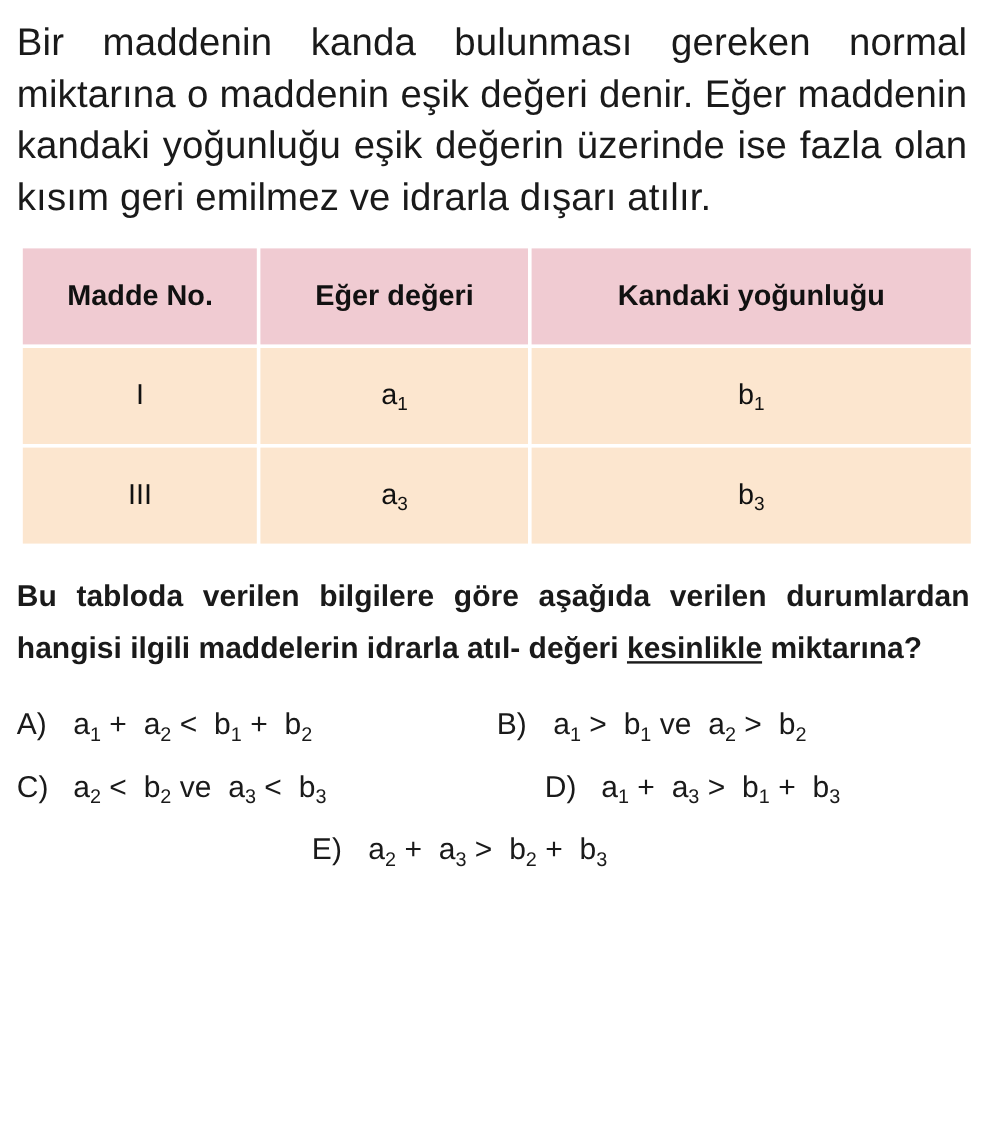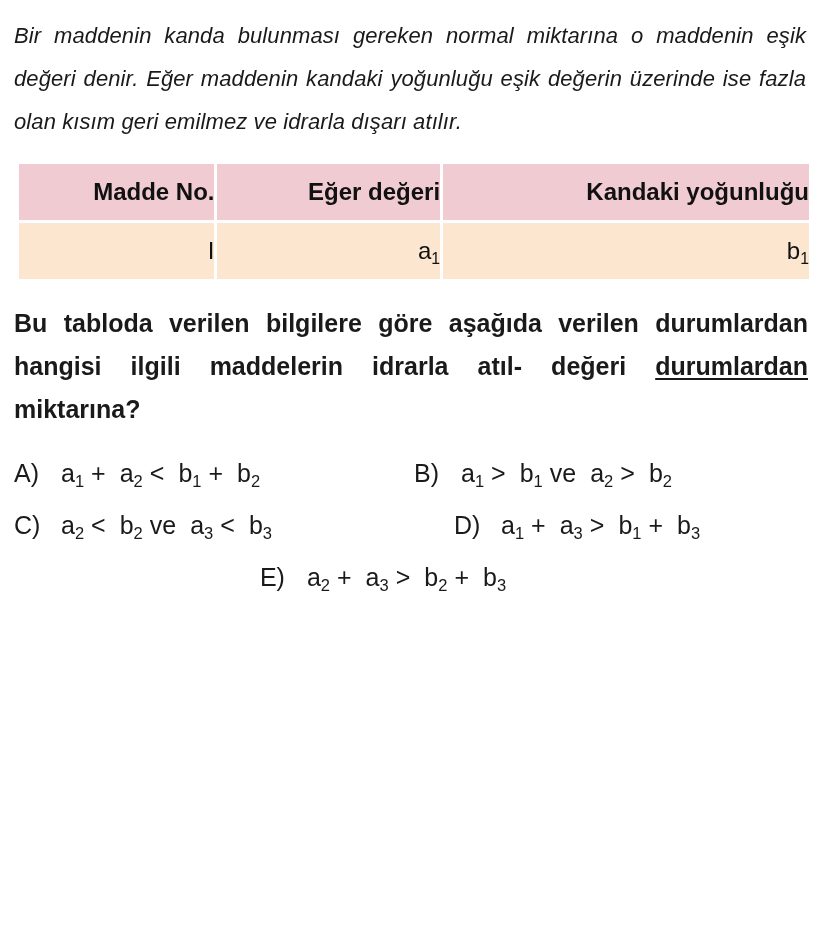--- a/index.html
+++ b/index.html
@@ -17,42 +17,41 @@
   .page {
     width: 830px;
     height: 940px;
     box-sizing: border-box;
     padding: 14px 18px 0 14px;
     position: relative;
   }
 
   
   .intro {
-    font-size: 22px;
+    font-size: 32px;
     line-height: 43px;
     text-align: justify;
     text-align-last: left;
     letter-spacing: 0.1px;
     margin: 0 0 18px 0;
     padding-right: 6px;
-    font-style: italic;
   }
 
   
   .tbl {
     border-collapse: separate;
     border-spacing: 3px;
     width: 796px;
     margin: 0 0 0 2px;
     table-layout: fixed;
   }
   .tbl th, .tbl td {
-    padding: 0;
+    padding: 12px;
     height: 56px;
-    text-align: right;
+    text-align: center;
     vertical-align: middle;
   }
   .tbl th {
     background: #f0cbd2;
     font-size: 24px;
     font-weight: bold;
     color: #111;
   }
   .tbl td {
     background: #fce6cf;
@@ -130,27 +129,32 @@
         <th>Eğer değeri</th>
         <th>Kandaki yoğunluğu</th>
       </tr>
     </thead>
     <tbody>
       <tr>
         <td>I</td>
         <td><span>a</span><sub>1</sub></td>
         <td><span>b</span><sub>1</sub></td>
       </tr>
+      <tr>
+        <td>III</td>
+        <td><span>a</span><sub>3</sub></td>
+        <td><span>b</span><sub>3</sub></td>
+      </tr>
     </tbody>
   </table>
 
   <div class="stem">
     <span>Bu tabloda verilen bilgilere göre aşağıda verilen</span>
     <span>durumlardan hangisi ilgili maddelerin idrarla atıl-</span>
-    <span>değeri </span><u>durumlardan</u><span> miktarına?</span>
+    <span>değeri </span><u>kesinlikle</u><span> miktarına?</span>
   </div>
 
   <div class="opts">
     <div class="opt-row">
       <div class="opt opt-a">
         <span class="lab">A)</span>
         <span><span class="sp"></span><span><span>a</span><sub>1</sub></span><span class="sp"></span><span>+</span><span class="sp"></span><span class="sp"></span><span><span>a</span><sub>2</sub></span><span class="sp"></span><span>&lt;</span><span class="sp"></span><span class="sp"></span><span><span>b</span><sub>1</sub></span><span class="sp"></span><span>+</span><span class="sp"></span><span class="sp"></span><span><span>b</span><sub>2</sub></span></span>
       </div>
       <div class="opt">
         <span class="lab">B)</span>

